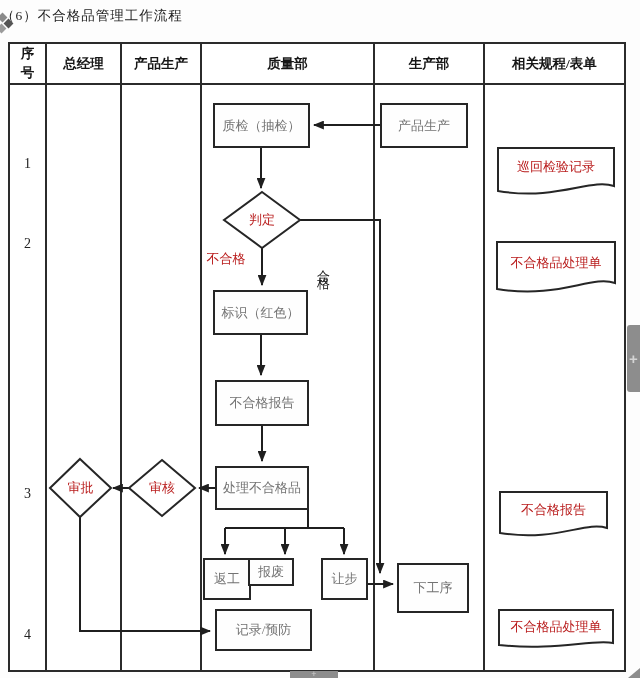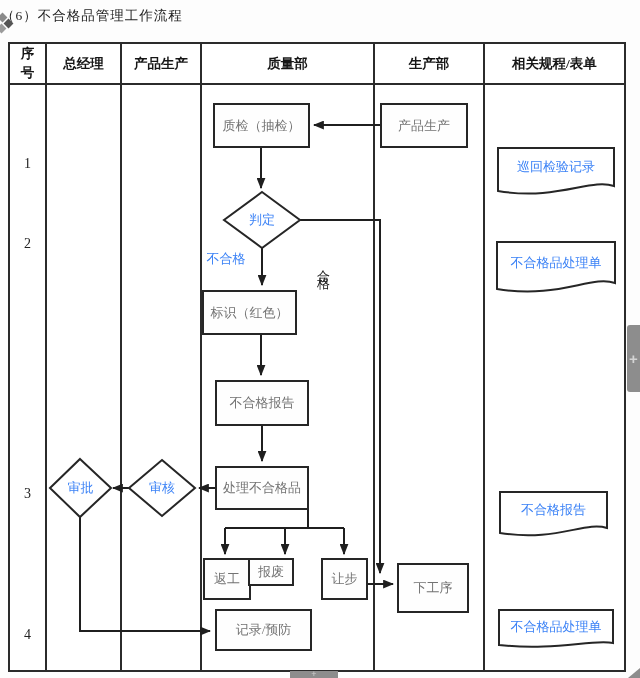--- a/index.html
+++ b/index.html
@@ -27,21 +27,21 @@
   .rownum{position:absolute;left:0;right:0;text-align:center;font-size:14px;color:#222;}
   
   .flow-svg{position:absolute;left:0;top:0;width:640px;height:678px;z-index:2;pointer-events:none;}
   .node{
     position:absolute;box-sizing:border-box;border:2px solid #262626;background:#fefefe;
     display:flex;align-items:center;justify-content:center;font-size:13px;z-index:3;
     white-space:nowrap;color:#737373;
   }
   .flabel{
     position:absolute;display:flex;align-items:center;justify-content:center;
-    font-size:13px;z-index:4;background:transparent;white-space:nowrap;color:#3b82f6;text-align:right;
+    font-size:13px;z-index:4;background:transparent;white-space:nowrap;color:#b91c1c;text-align:right;
   }
   .vlabel{
     position:absolute;z-index:4;font-size:13px;color:#161616;
     writing-mode:vertical-rl;text-orientation:upright;letter-spacing:7px;
   }
   
   .side-tab{
     position:absolute;right:0;top:325px;width:13px;height:67px;background:#8d8d8d;
     border-radius:3px 0 0 3px;display:flex;align-items:center;justify-content:center;
     color:#d4d4d4;font-family:"Liberation Sans","DejaVu Sans",sans-serif;
@@ -124,21 +124,21 @@
     <g stroke="#262626" stroke-width="2" fill="#ffffff">
       <path d="M498,148 H614 V186 C590,178 558,201 498,191 Z"></path>
       <path d="M497,242 H615 V283 C591,275 559,299 497,289 Z"></path>
       <path d="M500,492 H607 V528 C585,521 556,542 500,533 Z"></path>
       <path d="M499,610 H613 V643 C592,639 556,651 499,645 Z"></path>
     </g>
   </svg>
 
   <div class="node" style="left:380px;top:103px;width:88px;height:45px">产品生产</div>
   <div class="node" style="left:213px;top:103px;width:97px;height:45px">质检（抽检）</div>
-  <div class="node" style="left:202px;top:290px;width:95px;height:45px">标识（红色）</div>
+  <div class="node" style="left:213px;top:290px;width:95px;height:45px">标识（红色）</div>
   <div class="node" style="left:215px;top:380px;width:94px;height:46px">不合格报告</div>
   <div class="node" style="left:215px;top:466px;width:94px;height:44px">处理不合格品</div>
   <div class="node" style="left:203px;top:558px;width:48px;height:42px">返工</div>
   <div class="node" style="left:248px;top:558px;width:46px;height:28px">报废</div>
   <div class="node" style="left:321px;top:558px;width:47px;height:42px">让步</div>
   <div class="node" style="left:397px;top:563px;width:72px;height:50px">下工序</div>
   <div class="node" style="left:215px;top:609px;width:97px;height:42px">记录/预防</div>
 
   <div class="flabel" style="left:224px;top:206px;width:76px;height:28px">判定</div>
   <div class="flabel" style="left:129px;top:474px;width:66px;height:28px">审核</div>

